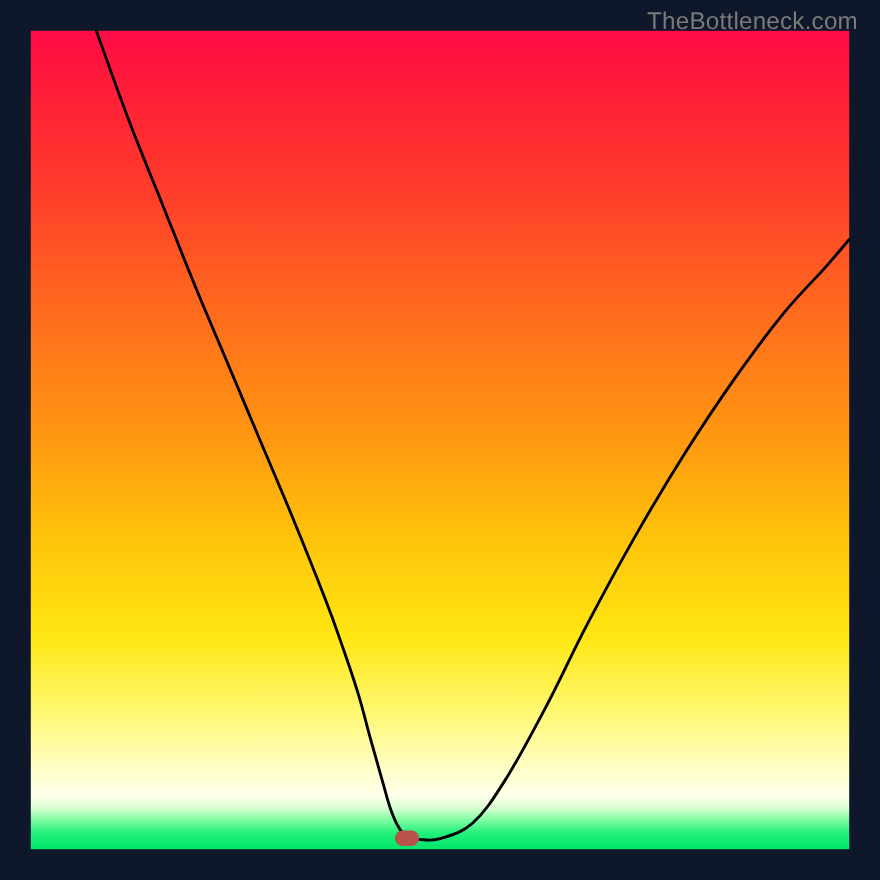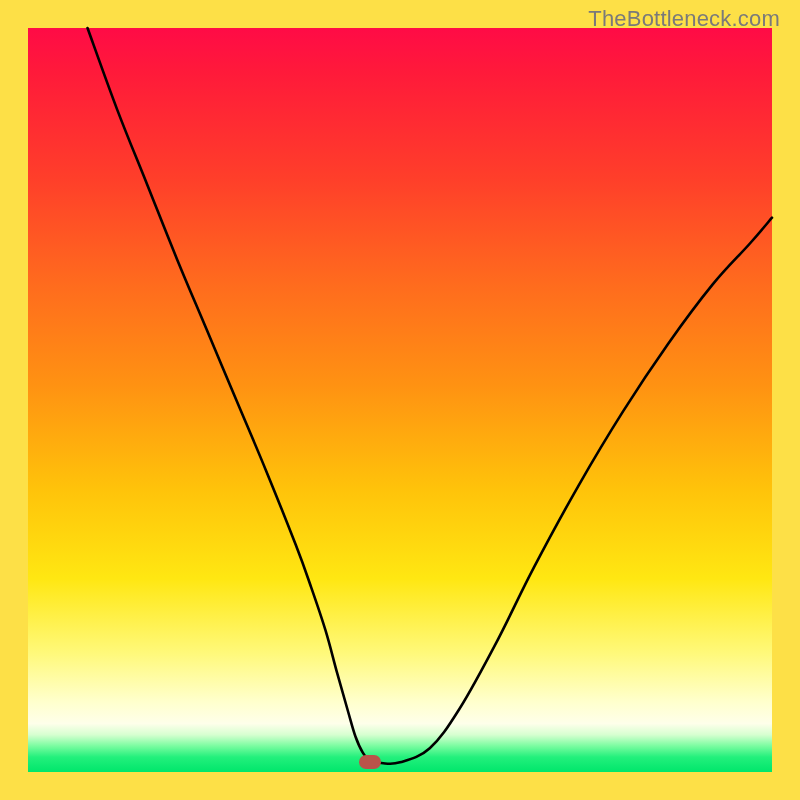--- a/index.html
+++ b/index.html
@@ -8,21 +8,21 @@
     width: 800px;
     height: 800px;
     background: #000;
     overflow: hidden;
     font-family: Arial, Helvetica, sans-serif;
   }
   .frame {
     position: relative;
     width: 800px;
     height: 800px;
-    background: #fde047;
+    background: #0f172a;
   }
   .plot {
     position: absolute;
     left: 28px;
     top: 28px;
     width: 744px;
     height: 744px;
     
     background: linear-gradient(
       to bottom,

